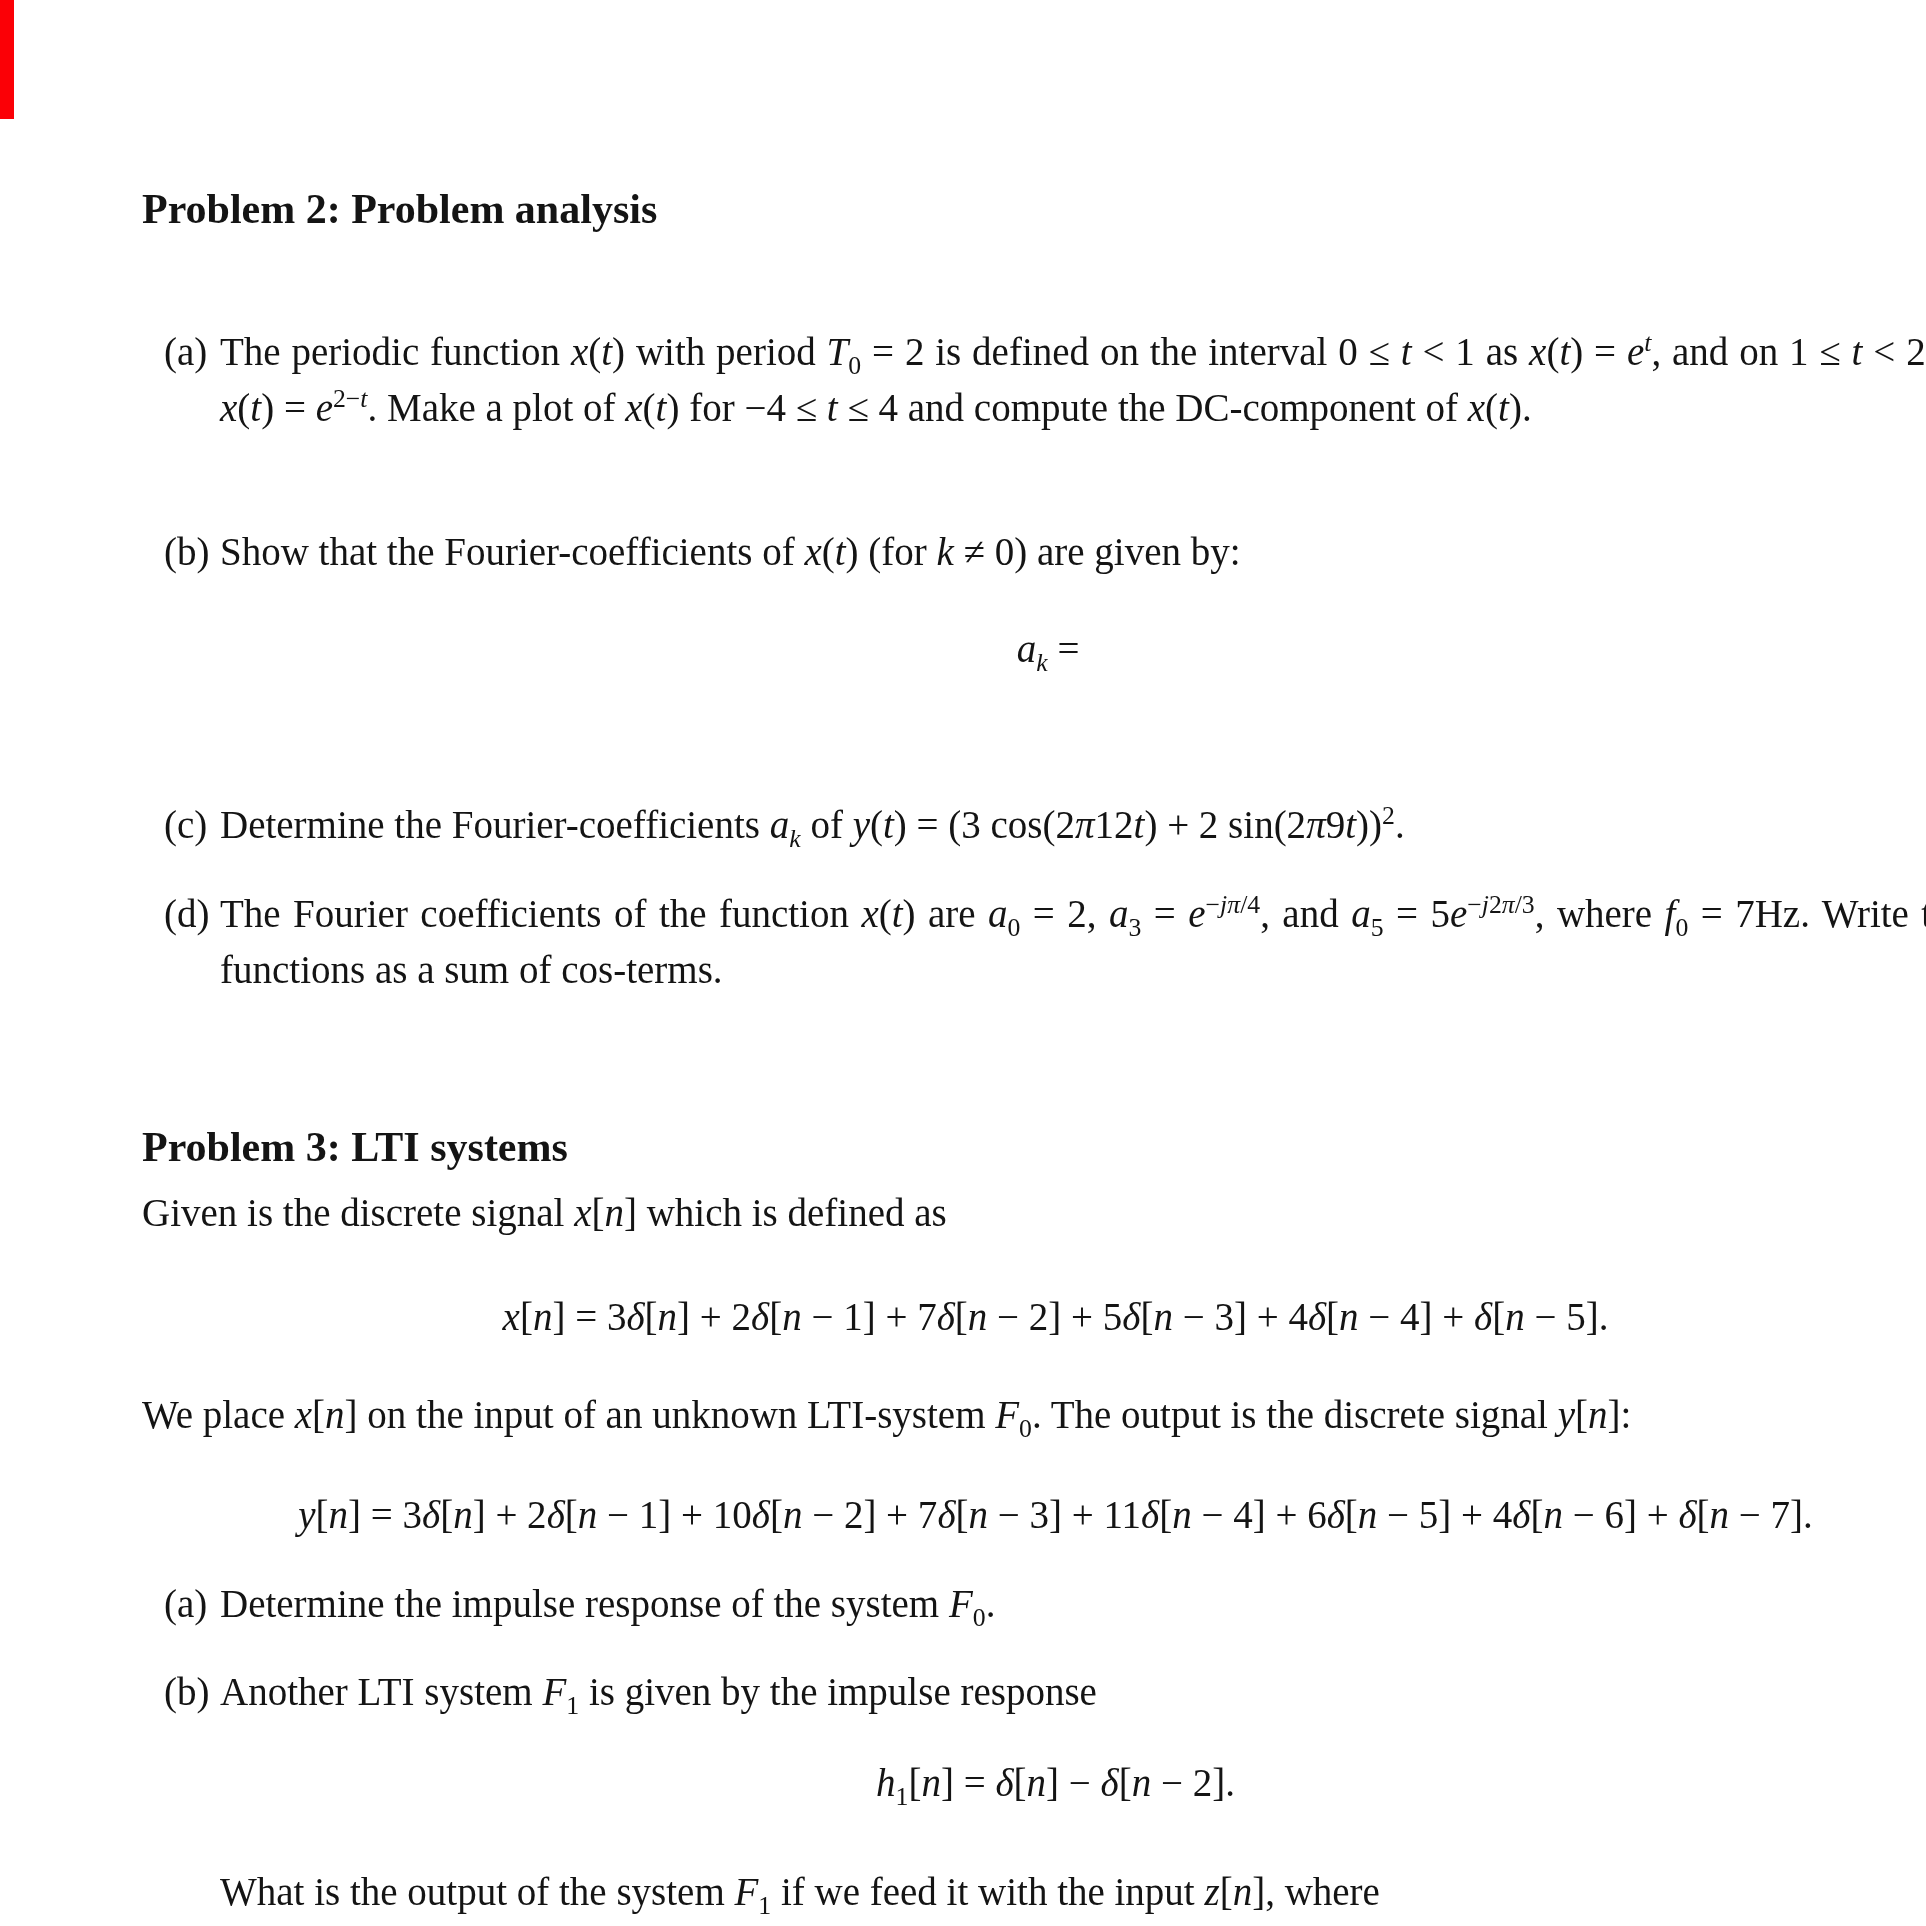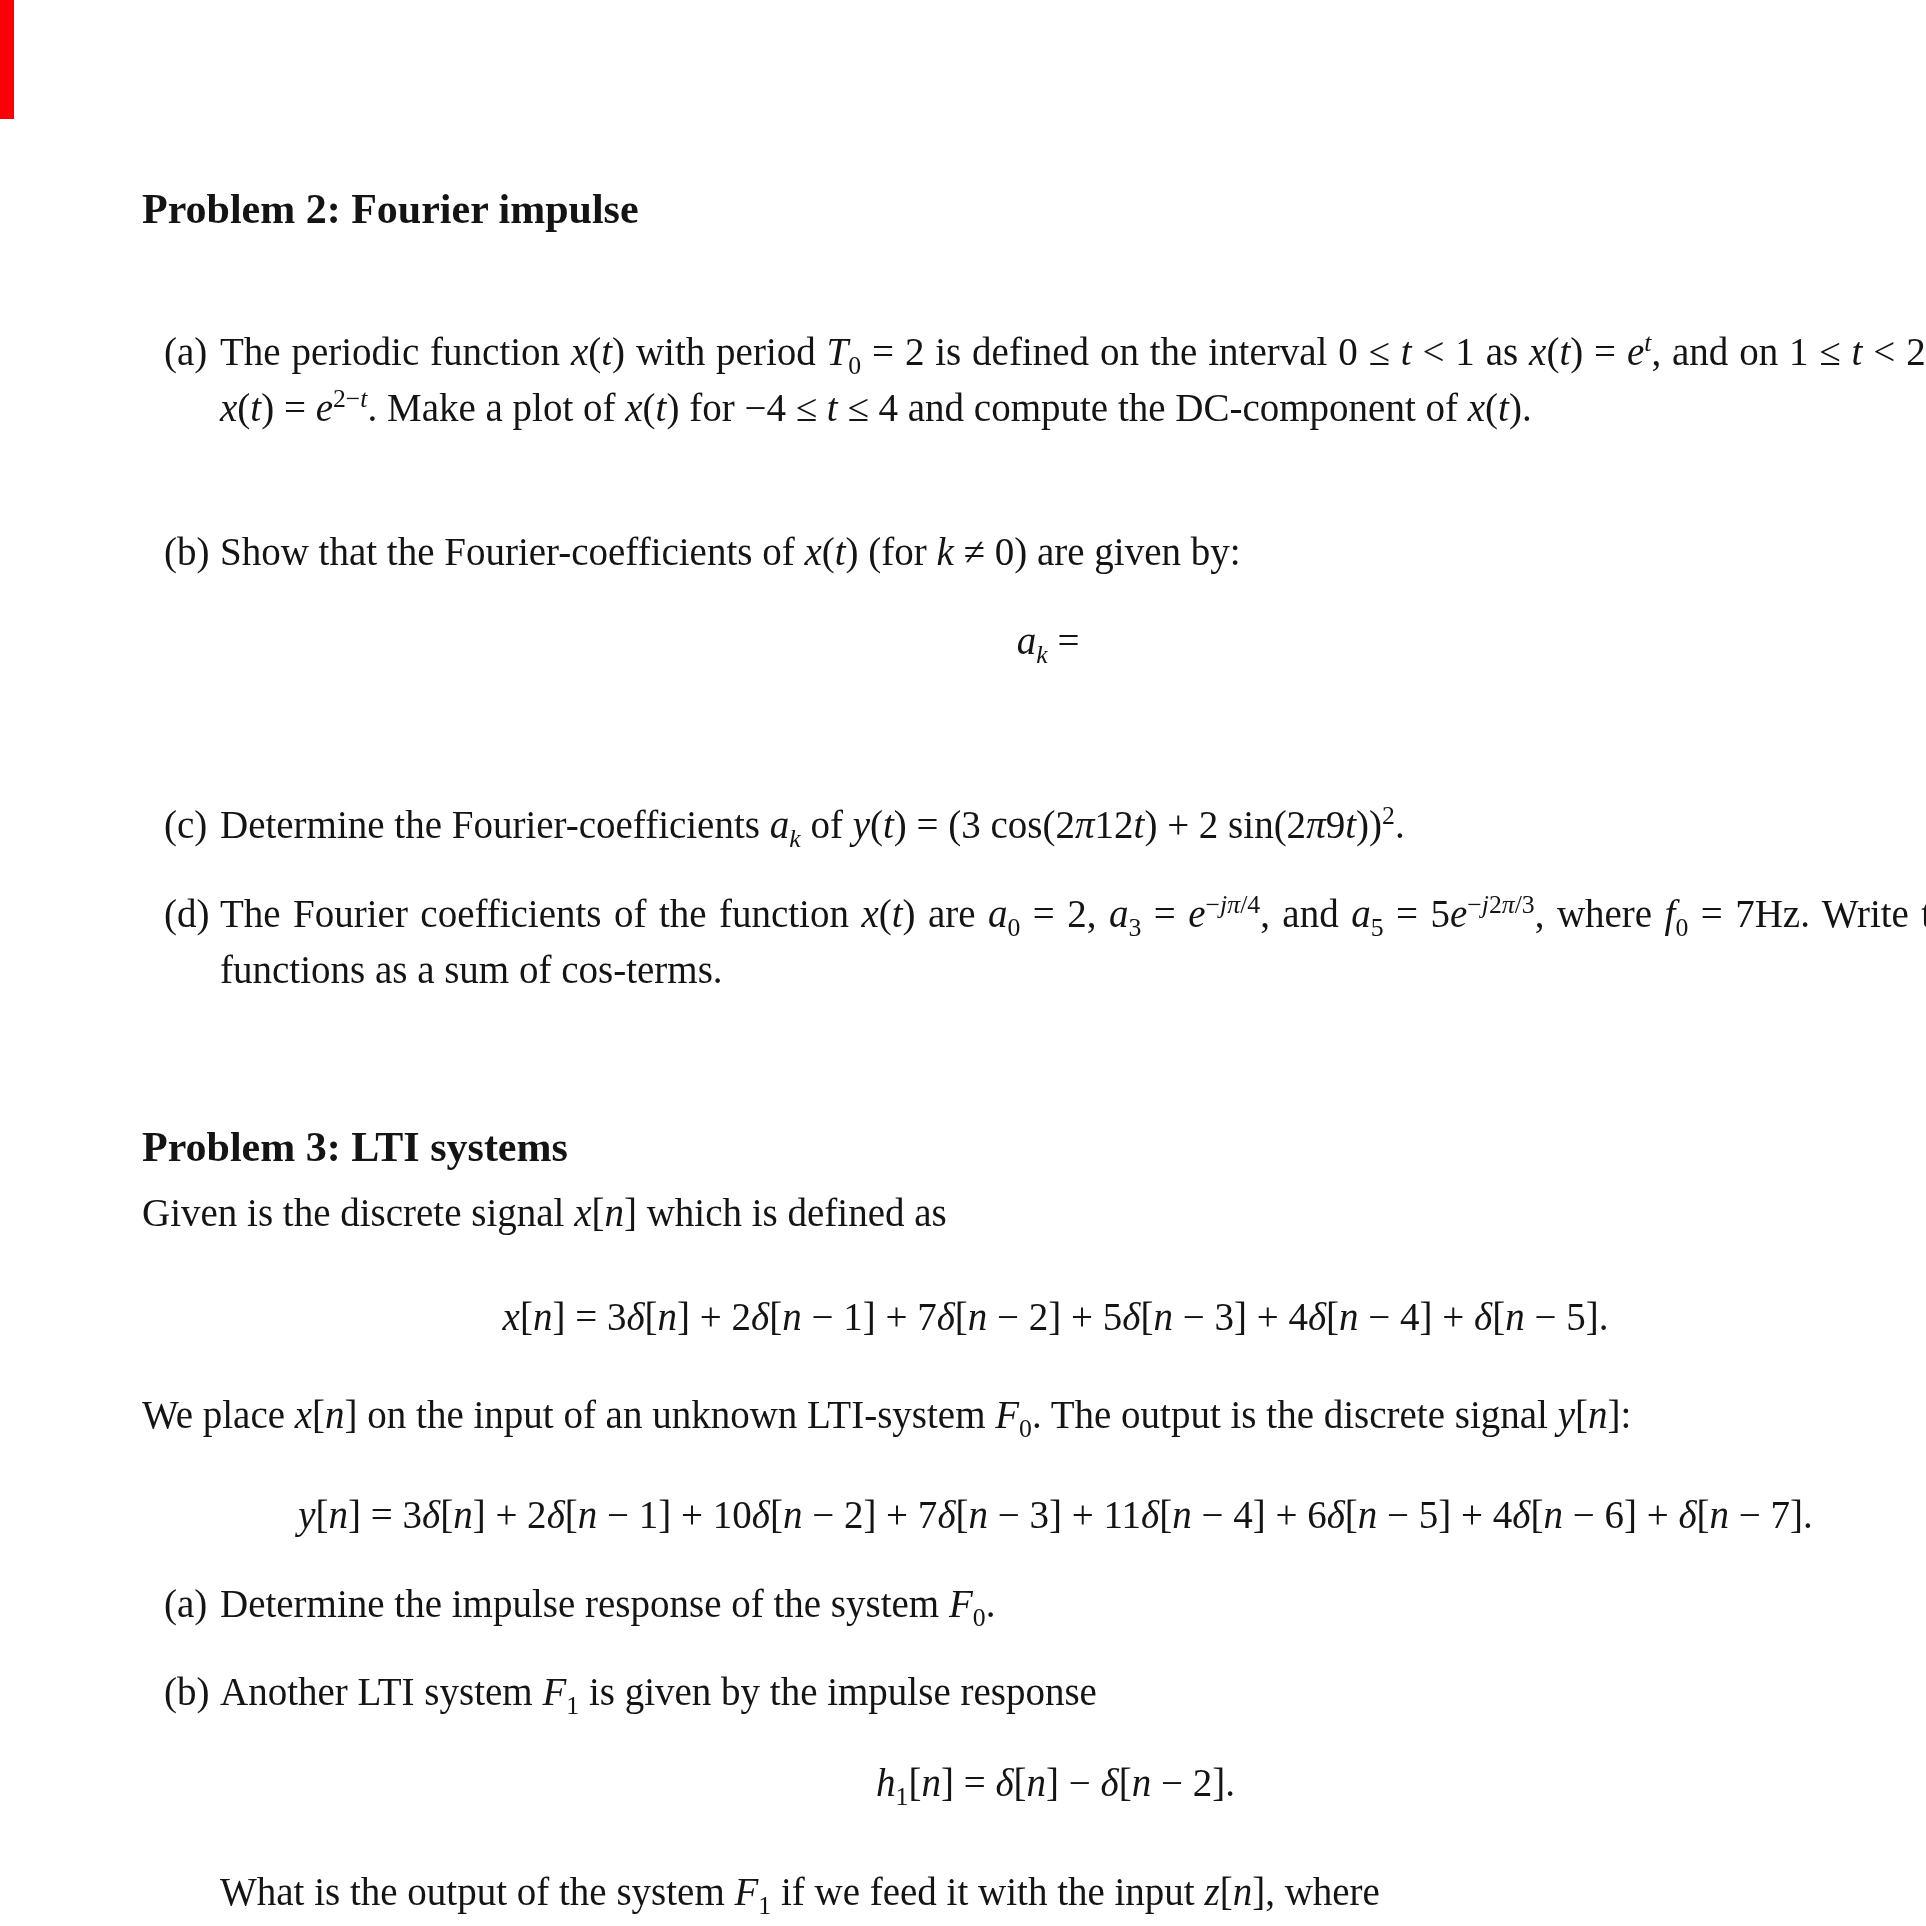--- a/index.html
+++ b/index.html
@@ -29,34 +29,34 @@
   }
   .ilabel { position:absolute; left:0; top:0; }
   .itext { display:block; margin-left:56px; }
   .itext.justify { text-align:justify; }
 
   .eq {
     position:absolute; left:142px; width:1827px;
     text-align:center; white-space:nowrap; line-height:56px;
   }
   .eq-inner { display:inline-flex; align-items:center; }
-  .eq-lhs { margin-right:14.6px; }
+  .eq-lhs { margin-right:14.6px;margin-top:8px; }
   .frac { display:inline-block; text-align:center; vertical-align:middle; line-height:1.25; }
   .frac .num { display:block; padding:0 10.8px 6.2px; }
   .frac .den { display:block; border-top:2.7px solid currentColor; padding:6.2px 10.8px 0; }
 
   sup, sub { font-size:66%; line-height:0; }
   i { font-style:italic; }
 </style>
 </head>
 <body>
 
 <div class="edge-mark top" style="background-color: rgb(251, 0, 6);"></div>
 
-<h2 class="ptitle" style="top:185px">Problem 2: Fourier impulse</h2>
+<h2 class="ptitle" style="top:185px">Problem 2: Problem analysis</h2>
 
 <div class="item" style="top:324px">
   <span class="ilabel">(a)</span>
   <span class="itext justify">The periodic function <i>x</i>(<i>t</i>) with period <i>T</i><sub>0</sub> = 2 is defined on the interval 0 ≤ <i>t</i> &lt; 1 as <i>x</i>(<i>t</i>) = <i>e</i><sup><i>t</i></sup>, and on 1 ≤ <i>t</i> &lt; 2 as <i>x</i>(<i>t</i>) = <i>e</i><sup>2−<i>t</i></sup>. Make a plot of <i>x</i>(<i>t</i>) for −4 ≤ <i>t</i> ≤ 4 and compute the DC-component of <i>x</i>(<i>t</i>).</span>
 </div>
 
 <div class="item" style="top:524px">
   <span class="ilabel">(b)</span>
   <span class="itext">Show that the Fourier-coefficients of <i>x</i>(<i>t</i>) (for <i>k</i> ≠ 0) are given by:</span>
 </div>

